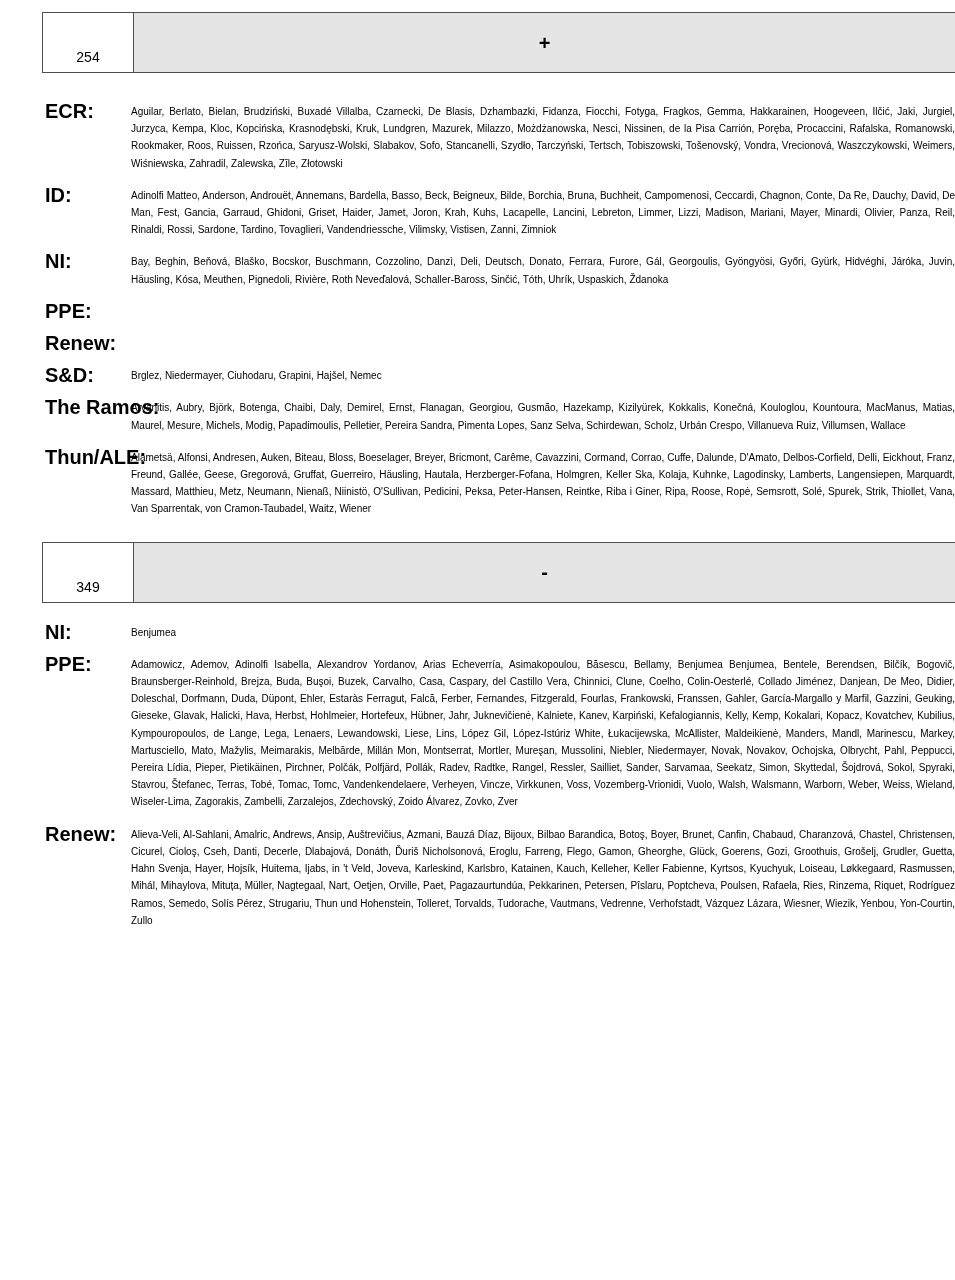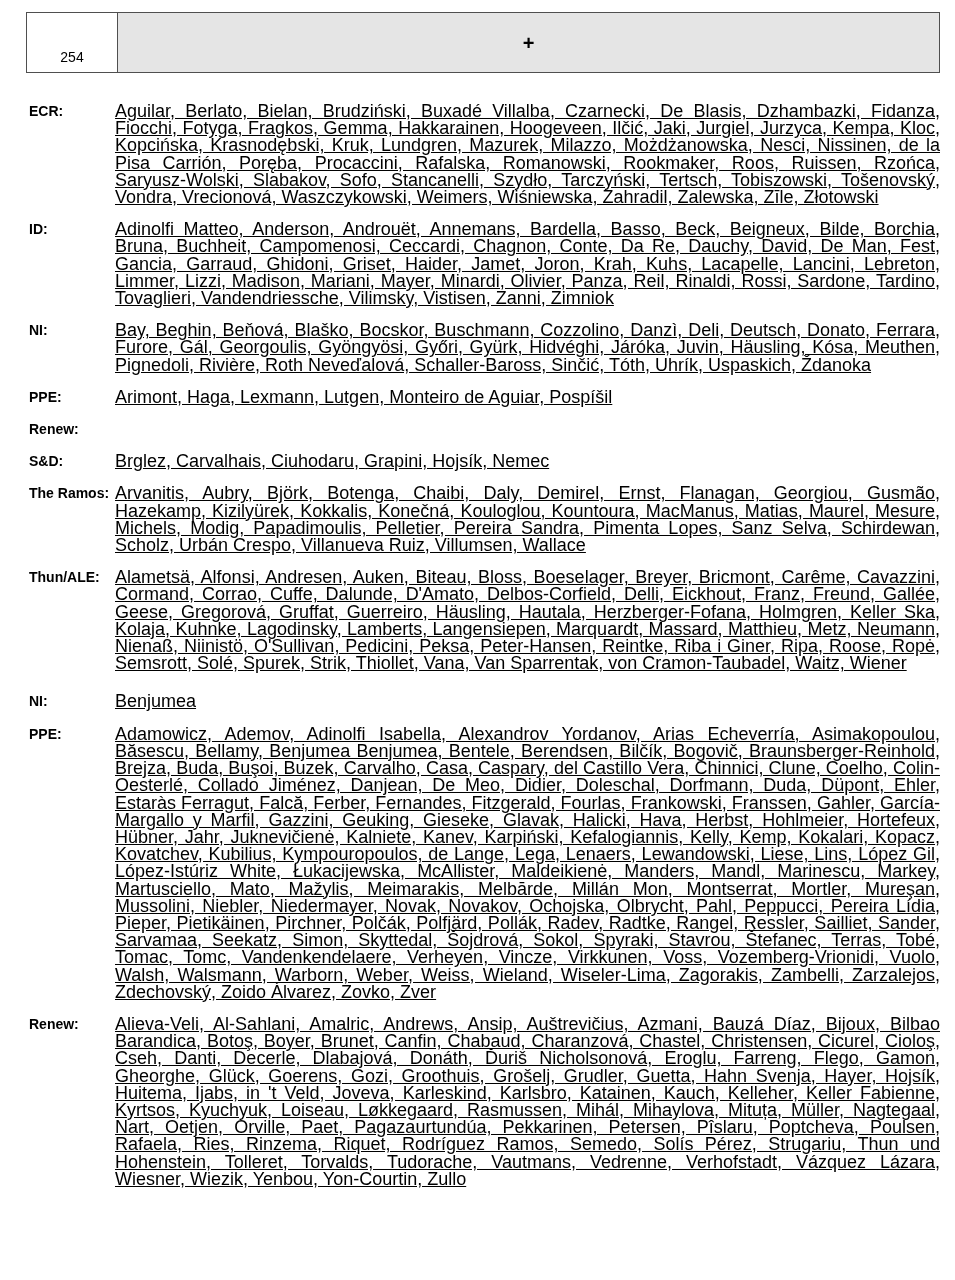--- a/index.html
+++ b/index.html
@@ -11,20 +11,21 @@
     width: 955px;
     height: 1280px;
     overflow: hidden;
     font-family: "Liberation Sans", sans-serif;
     color: #000000;
     -webkit-font-smoothing: antialiased;
   }
   .page {
     position: relative;
     padding-top: 12px;
+    padding-left: 16px;
   }
   
   .vote-box {
     margin-left: 26px;
     width: 914px;
     height: 61px;
     border: 1.6px solid #4f4f4f;
     box-sizing: border-box;
     display: flex;
     background: #ffffff;
@@ -62,30 +63,29 @@
     display: flex;
     align-items: flex-start;
     margin-bottom: 15px;
   }
   .group-label {
     box-sizing: border-box;
     width: 115px;
     padding-left: 29px;
     flex-shrink: 0;
     font-weight: 700;
-    font-size: 14px;
+    font-size: 20px;
     line-height: 17.2px;
     white-space: nowrap;
   }
   .group-names {
     width: 825px;
-    font-size: 18px;
+    font-size: 10px;
     line-height: 17.2px;
     text-align: justify;
-    text-decoration: underline;
   }
   .minus-box {
     margin-top: 24px;
   }
 </style>
 </head>
 <body>
 
 <div class="page">
 
@@ -102,39 +102,42 @@
     <div class="group-row">
       <div class="group-label">ID:</div>
       <div class="group-names">Adinolfi Matteo, Anderson, Androuët, Annemans, Bardella, Basso, Beck, Beigneux, Bilde, Borchia, Bruna, Buchheit, Campomenosi, Ceccardi, Chagnon, Conte, Da Re, Dauchy, David, De Man, Fest, Gancia, Garraud, Ghidoni, Griset, Haider, Jamet, Joron, Krah, Kuhs, Lacapelle, Lancini, Lebreton, Limmer, Lizzi, Madison, Mariani, Mayer, Minardi, Olivier, Panza, Reil, Rinaldi, Rossi, Sardone, Tardino, Tovaglieri, Vandendriessche, Vilimsky, Vistisen, Zanni, Zimniok</div>
     </div>
     <div class="group-row">
       <div class="group-label">NI:</div>
       <div class="group-names">Bay, Beghin, Beňová, Blaško, Bocskor, Buschmann, Cozzolino, Danzì, Deli, Deutsch, Donato, Ferrara, Furore, Gál, Georgoulis, Gyöngyösi, Győri, Gyürk, Hidvéghi, Járóka, Juvin, Häusling, Kósa, Meuthen, Pignedoli, Rivière, Roth Neveďalová, Schaller-Baross, Sinčić, Tóth, Uhrík, Uspaskich, Ždanoka</div>
     </div>
     <div class="group-row">
       <div class="group-label">PPE:</div>
-      <div class="group-names">Arimont, Haga, Lexmann, Lutgen, Monteiro de Aguiar, Pospíšil</div>
     </div>
     <div class="group-row">
       <div class="group-label">Renew:</div>
     </div>
     <div class="group-row">
       <div class="group-label">S&amp;D:</div>
-      <div class="group-names">Brglez, Carvalhais, Ciuhodaru, Grapini, Hojsík, Nemec</div>
+      <div class="group-names">Brglez, Niedermayer, Ciuhodaru, Grapini, Hajšel, Nemec</div>
     </div>
     <div class="group-row">
       <div class="group-label">The Ramos:</div>
       <div class="group-names">Arvanitis, Aubry, Björk, Botenga, Chaibi, Daly, Demirel, Ernst, Flanagan, Georgiou, Gusmão, Hazekamp, Kizilyürek, Kokkalis, Konečná, Kouloglou, Kountoura, MacManus, Matias, Maurel, Mesure, Michels, Modig, Papadimoulis, Pelletier, Pereira Sandra, Pimenta Lopes, Sanz Selva, Schirdewan, Scholz, Urbán Crespo, Villanueva Ruiz, Villumsen, Wallace</div>
     </div>
     <div class="group-row">
       <div class="group-label">Thun/ALE:</div>
       <div class="group-names">Alametsä, Alfonsi, Andresen, Auken, Biteau, Bloss, Boeselager, Breyer, Bricmont, Carême, Cavazzini, Cormand, Corrao, Cuffe, Dalunde, D'Amato, Delbos-Corfield, Delli, Eickhout, Franz, Freund, Gallée, Geese, Gregorová, Gruffat, Guerreiro, Häusling, Hautala, Herzberger-Fofana, Holmgren, Keller Ska, Kolaja, Kuhnke, Lagodinsky, Lamberts, Langensiepen, Marquardt, Massard, Matthieu, Metz, Neumann, Nienaß, Niinistö, O'Sullivan, Pedicini, Peksa, Peter-Hansen, Reintke, Riba i Giner, Ripa, Roose, Ropė, Semsrott, Solé, Spurek, Strik, Thiollet, Vana, Van Sparrentak, von Cramon-Taubadel, Waitz, Wiener</div>
     </div>
   </div>
 
+  <div class="vote-box minus-box">
+    <div class="vote-count">349</div>
+    <div class="vote-symbol">-</div>
+  </div>
 
   <div class="groups after-box">
     <div class="group-row">
       <div class="group-label">NI:</div>
       <div class="group-names">Benjumea</div>
     </div>
     <div class="group-row">
       <div class="group-label">PPE:</div>
       <div class="group-names">Adamowicz, Ademov, Adinolfi Isabella, Alexandrov Yordanov, Arias Echeverría, Asimakopoulou, Băsescu, Bellamy, Benjumea Benjumea, Bentele, Berendsen, Bilčík, Bogovič, Braunsberger-Reinhold, Brejza, Buda, Buşoi, Buzek, Carvalho, Casa, Caspary, del Castillo Vera, Chinnici, Clune, Coelho, Colin-Oesterlé, Collado Jiménez, Danjean, De Meo, Didier, Doleschal, Dorfmann, Duda, Düpont, Ehler, Estaràs Ferragut, Falcă, Ferber, Fernandes, Fitzgerald, Fourlas, Frankowski, Franssen, Gahler, García-Margallo y Marfil, Gazzini, Geuking, Gieseke, Glavak, Halicki, Hava, Herbst, Hohlmeier, Hortefeux, Hübner, Jahr, Juknevičienė, Kalniete, Kanev, Karpiński, Kefalogiannis, Kelly, Kemp, Kokalari, Kopacz, Kovatchev, Kubilius, Kympouropoulos, de Lange, Lega, Lenaers, Lewandowski, Liese, Lins, López Gil, López-Istúriz White, Łukacijewska, McAllister, Maldeikienė, Manders, Mandl, Marinescu, Markey, Martusciello, Mato, Mažylis, Meimarakis, Melbārde, Millán Mon, Montserrat, Mortler, Mureşan, Mussolini, Niebler, Niedermayer, Novak, Novakov, Ochojska, Olbrycht, Pahl, Peppucci, Pereira Lídia, Pieper, Pietikäinen, Pirchner, Polčák, Polfjärd, Pollák, Radev, Radtke, Rangel, Ressler, Sailliet, Sander, Sarvamaa, Seekatz, Simon, Skyttedal, Šojdrová, Sokol, Spyraki, Stavrou, Štefanec, Terras, Tobé, Tomac, Tomc, Vandenkendelaere, Verheyen, Vincze, Virkkunen, Voss, Vozemberg-Vrionidi, Vuolo, Walsh, Walsmann, Warborn, Weber, Weiss, Wieland, Wiseler-Lima, Zagorakis, Zambelli, Zarzalejos, Zdechovský, Zoido Álvarez, Zovko, Zver</div>
     </div>

